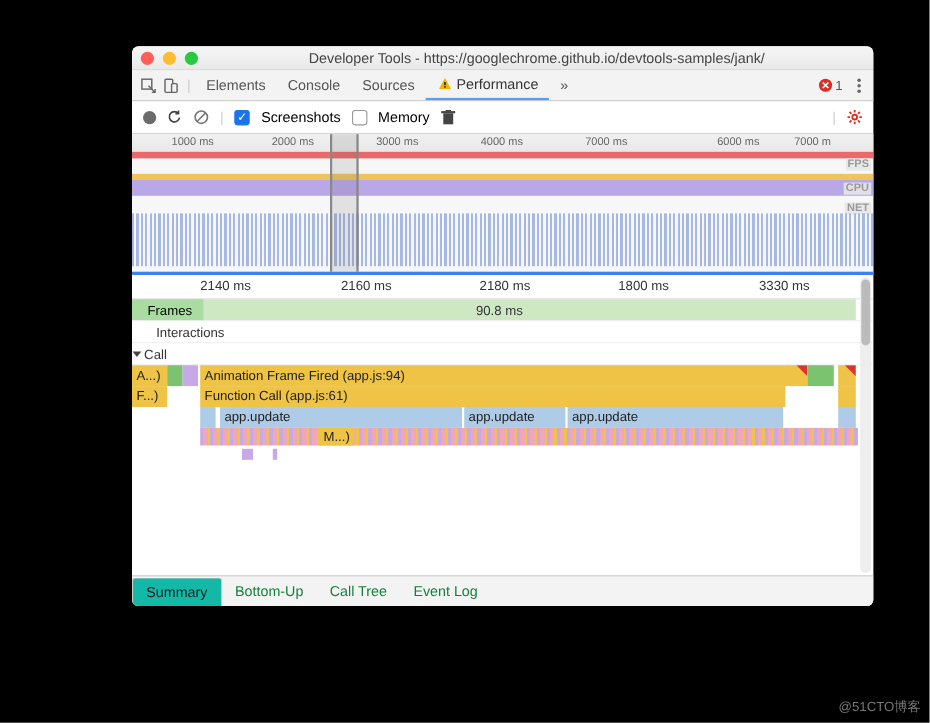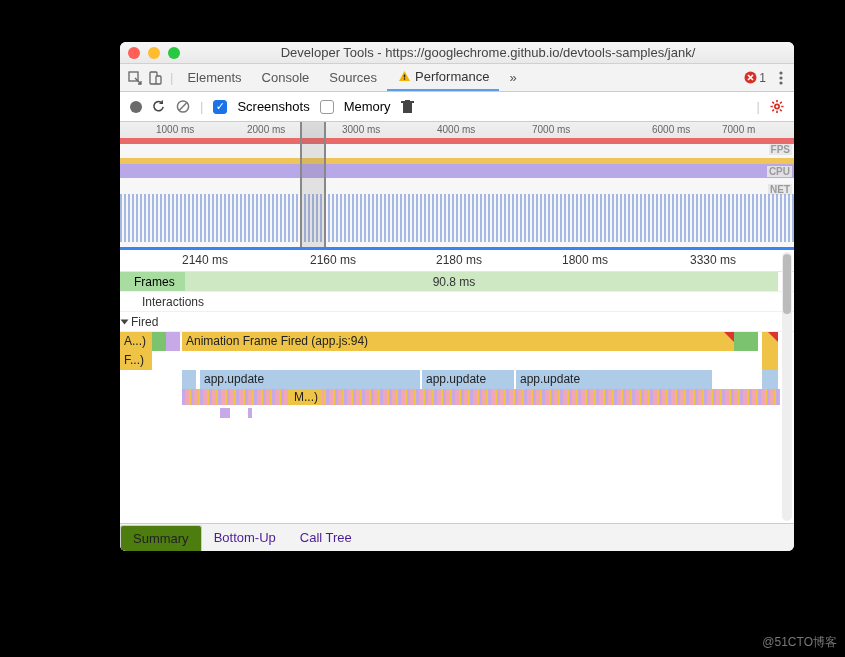--- a/index.html
+++ b/index.html
@@ -35,22 +35,22 @@
   .frames-bar { position:absolute; left:10px; right:16px; top:0; bottom:0; background:#cfe8c4; text-align:center; font-size:12px; line-height:20px; color:#333; }
   .frames-lbl-bg { position:absolute; left:0; width:65px; top:0; bottom:0; background:#a8dca0; display:flex; align-items:center; padding-left:14px; z-index:2; }
   .main-head { height:20px; display:flex; align-items:center; font-size:12px; padding-left:2px; border-bottom:1px solid #f0f0f0; color:#333; }
   .tri { display:inline-block; width:0; height:0; border-left:5px solid #444; border-top:4px solid transparent; border-bottom:4px solid transparent; transform:rotate(90deg); margin-right:4px; }
   .flame { position:relative; height:130px; margin-bottom:4px; }
   .bar { position:absolute; height:19px; font-size:12px; line-height:19px; padding:0 4px; overflow:hidden; white-space:nowrap; color:#222; }
   .y { background:#eec346; } .g { background:#7bc36e; } .b { background:#aecbe8; } .p { background:#c7a9e8; }
   .redcorner::after { content:""; position:absolute; right:0; top:0; border-top:10px solid #d33; border-left:10px solid transparent; }
   .stripes { position:absolute; height:16px; }
   .bottom-tabs { height:28px; border-top:1px solid #ccc; display:flex; align-items:center; font-size:13px; background:#f3f3f3; }
-  .bt { padding:0 12px; height:100%; display:flex; align-items:center; color:#4c1d95; }
-  .bt.sel { background:#4d7c0f; border:1px solid #ccc; border-bottom:1px solid #fff; border-radius:3px 3px 0 0; margin-bottom:-1px; color:#222; }
+  .bt { padding:0 12px; height:100%; display:flex; align-items:center; color:#15803d; }
+  .bt.sel { background:#14b8a6; border:1px solid #ccc; border-bottom:1px solid #fff; border-radius:3px 3px 0 0; margin-bottom:-1px; color:#222; }
   .scroll-y { position:absolute; right:2px; top:2px; bottom:2px; width:10px; background:#eee; border-radius:5px; }
   .scroll-thumb { position:absolute; left:1px; right:1px; top:2px; height:60px; background:#bbb; border-radius:4px; }
   .watermark { position:absolute; right:8px; bottom:6px; color:#777; font-size:12px;margin-top:20px; }
   svg { display:block; }
 </style>
 </head>
 <body>
 
 <div class="window">
   <div class="titlebar">
@@ -184,33 +184,34 @@
       <div class="frames-bar">90.8 ms</div>
       <div class="frames-lbl-bg">
           <span>Frames</span>
         </div>
     </div>
     <div class="row">
       <span class="row-lbl">Interactions</span>
     </div>
     <div class="main-head">
       <span class="tri"></span>
-      <span>Fired</span>
+      <span>Call</span>
     </div>
 
     <div class="flame">
 
       <div class="bar y" style="left:0; width:32px; top:0">A...)</div>
       <div class="bar g" style="left:32px; width:14px; top:0"></div>
       <div class="bar p" style="left:46px; width:14px; top:0"></div>
       <div class="bar y redcorner" style="left:62px; width:552px; top:0">Animation Frame Fired (app.js:94)</div>
       <div class="bar g" style="left:614px; width:24px; top:0"></div>
       <div class="bar y redcorner" style="left:642px; width:16px; top:0"></div>
 
       <div class="bar y" style="left:0; width:32px; top:19px">F...)</div>
+      <div class="bar y" style="left:62px; width:532px; top:19px">Function Call (app.js:61)</div>
       <div class="bar y" style="left:642px; width:16px; top:19px"></div>
 
       <div class="bar b" style="left:62px; width:14px; top:38px"></div>
       <div class="bar b" style="left:80px; width:220px; top:38px">app.update</div>
       <div class="bar b" style="left:302px; width:92px; top:38px">app.update</div>
       <div class="bar b" style="left:396px; width:196px; top:38px">app.update</div>
       <div class="bar b" style="left:642px; width:16px; top:38px"></div>
 
       <div class="stripes" style="left:62px; width:598px; top:57px; background:repeating-linear-gradient(90deg,#c7a9e8 0 3px,#f2a7b8 3px 7px,#eec346 7px 9px);"></div>
       <div class="bar y" style="left:170px; width:32px; top:57px; height:16px; line-height:16px">M...)</div>
@@ -221,16 +222,17 @@
 
     <div class="scroll-y">
       <div class="scroll-thumb"></div>
     </div>
   </div>
 
   <div class="bottom-tabs">
     <div class="bt sel">Summary</div>
     <div class="bt">Bottom-Up</div>
     <div class="bt">Call Tree</div>
+    <div class="bt">Event Log</div>
   </div>
 </div>
 
 <div class="watermark">@51CTO博客</div>
 
 </body></html>

